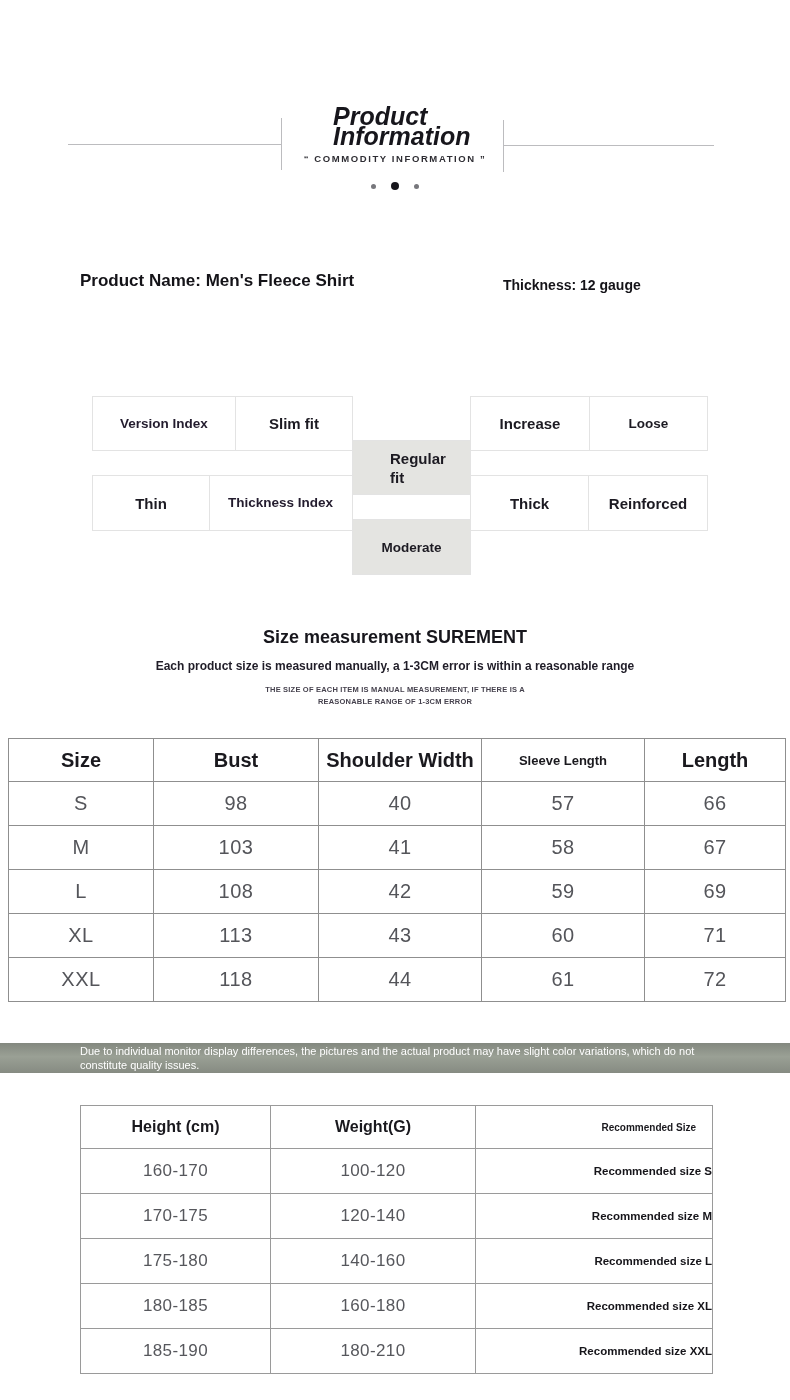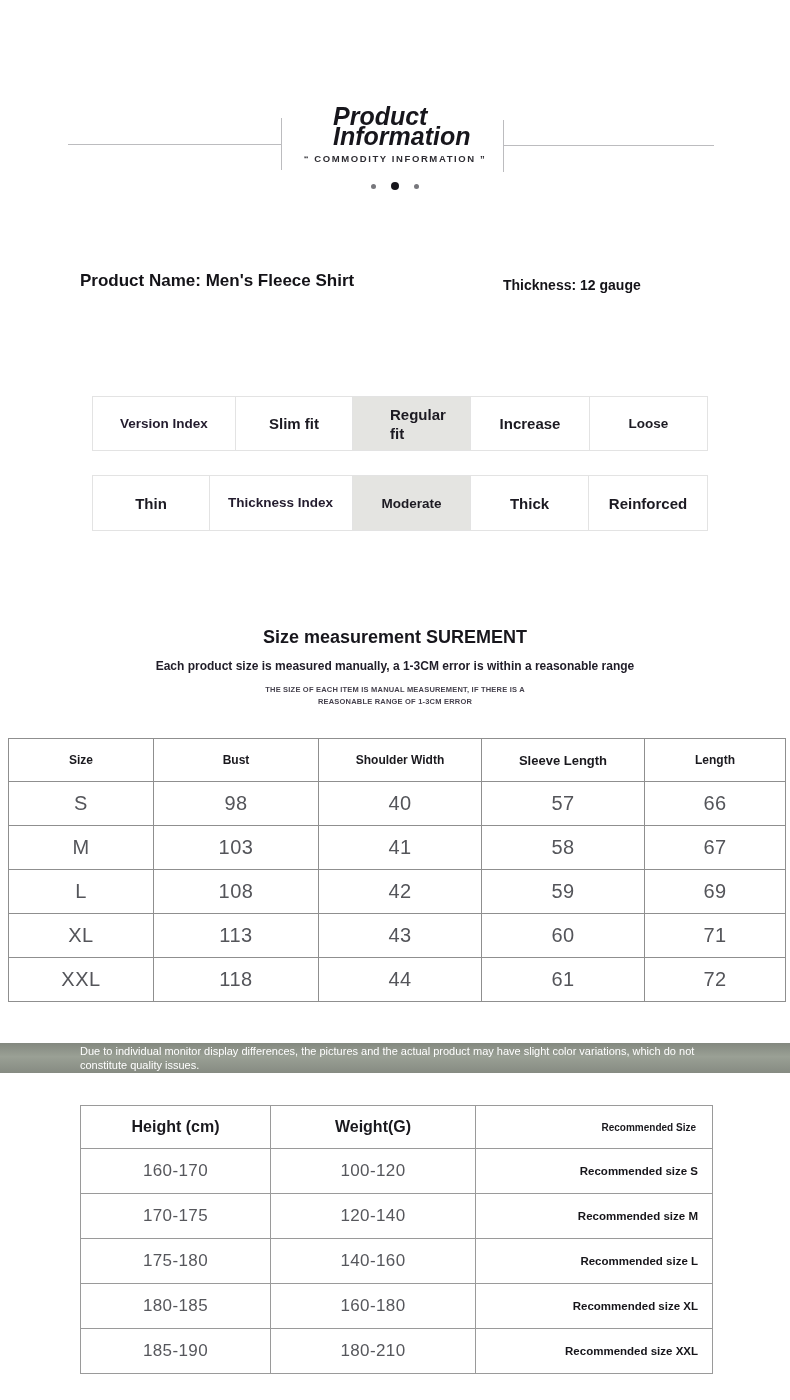--- a/index.html
+++ b/index.html
@@ -50,21 +50,21 @@
   #thick-table{top:475px;height:56px;}
   .idx-cell{
     border:1px solid var(--idx-border);margin-left:-1px;background:#fff;
     display:flex;align-items:center;justify-content:center;text-align:center;
     font-weight:bold;font-size:15px;color:#1c1a22;height:100%;
   }
   .idx-cell:first-child{margin-left:0;}
   .iw0{width:144px}.iw1{width:118px}.iw2{width:119px}.iw3{width:119px}.iw4{width:120px}
   .idx-cell.row-label{font-size:13.5px;color:var(--accent);padding:0 18px;text-align:left;justify-content:flex-start;line-height:18px;}
   #fit-table .row-label{justify-content:center;text-align:center;}
-  .idx-cell.sel{background:var(--highlight);}
+  .idx-cell.sel{background:var(--highlight);margin-top:44px;}
   #fit-table .sel{justify-content:flex-start;text-align:left;padding-left:37px;padding-right:18px;line-height:19px;}
   #thick-table .sel{font-size:13.5px;}
   .idx-cell.small-opt{font-size:13.5px;}
 
   
   .sec-title{left:0;top:627px;width:790px;text-align:center;font-size:18px;font-weight:bold;color:#17161c;}
   .sec-sub{left:0;top:659px;width:790px;text-align:center;font-size:12px;font-weight:bold;color:#201d28;}
   .sec-note{left:0;top:684px;width:790px;text-align:center;font-size:7.5px;font-weight:bold;letter-spacing:.2px;color:#46424e;line-height:12px;}
 
   
@@ -72,21 +72,21 @@
     left:8px;top:738px;width:778px;
     border-top:1px solid var(--tbl-border);border-left:1px solid var(--tbl-border);
     background:#fff;
   }
   .t-row{display:flex;}
   .t-cell{
     border-right:1px solid var(--tbl-border);border-bottom:1px solid var(--tbl-border);
     display:flex;align-items:center;justify-content:center;text-align:center;
   }
   .sw0{width:145px}.sw1{width:165px}.sw2{width:163px}.sw3{width:163px}.sw4{width:141px}
-  .size-table .hdr{height:43px;font-size:12px;font-weight:bold;color:#1a191e;}
+  .size-table .hdr{height:43px;font-size:20px;font-weight:bold;color:#1a191e;}
   .size-table .hdr.small{font-size:13px;}
   .size-table .dat{height:44px;font-size:20px;color:var(--data-gray);letter-spacing:.5px;}
 
   
   .banner{
     left:0;top:1043px;width:790px;height:30px;
     background:linear-gradient(180deg,#83887f 0%,#9aa095 45%,#868b82 100%);
     background-color:var(--banner);
     color:#ffffff;font-size:11px;font-weight:normal;line-height:13.5px;
     padding:2px 86px 0 80px;
@@ -99,21 +99,21 @@
     background:#fff;
   }
   .r-cell{
     border-right:1px solid var(--rec-border);border-bottom:1px solid var(--rec-border);
     display:flex;align-items:center;justify-content:center;text-align:center;
   }
   .rw0{width:190px}.rw1{width:205px}.rw2{width:237px}
   .rec-table .hdr{height:43px;font-size:16px;font-weight:bold;color:#1a191e;}
   .rec-table .hdr.rw2{font-size:10px;justify-content:flex-end;padding-right:16px;}
   .rec-table .dat{height:45px;font-size:17px;color:#56575c;letter-spacing:.4px;}
-  .rec-table .dat.rw2{font-size:11.5px;font-weight:bold;color:#16151a;letter-spacing:0;justify-content:flex-end;padding-right:14px;}
+  .rec-table .dat.rw2{font-size:11.5px;font-weight:bold;color:#16151a;letter-spacing:0;justify-content:flex-end;}
 </style>
 </head>
 <body>
 
 <div class="abs h-line" style="left:68px;top:144px;width:213px;"></div>
 <div class="abs v-line" style="left:281px;top:118px;height:52px;"></div>
 <div class="abs v-line" style="left:503px;top:120px;height:52px;"></div>
 <div class="abs h-line" style="left:503px;top:145px;width:211px;"></div>
 
 <div class="abs title">

